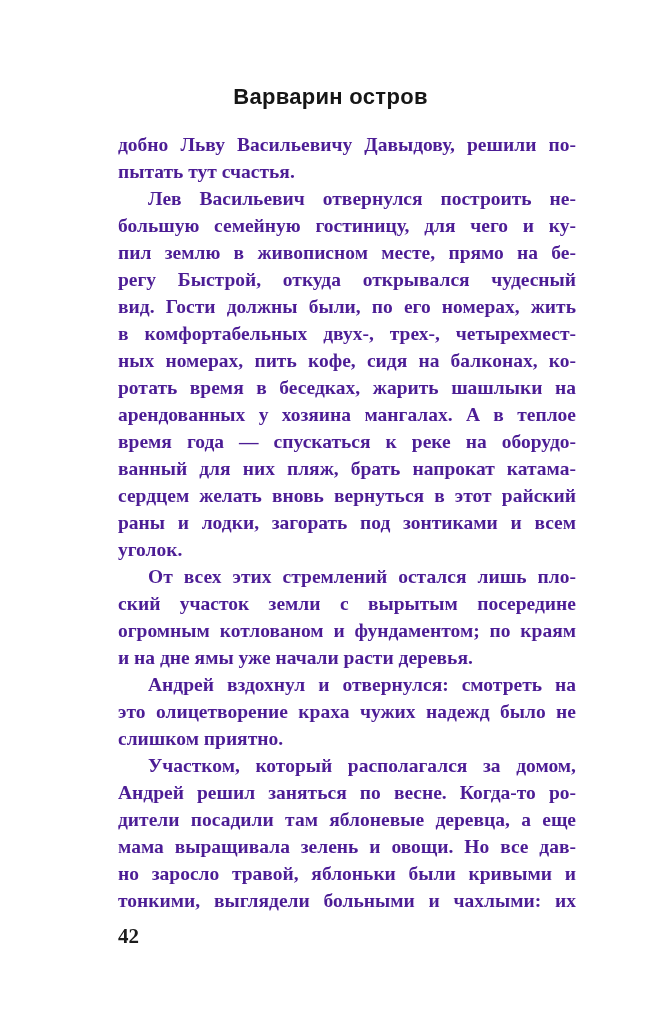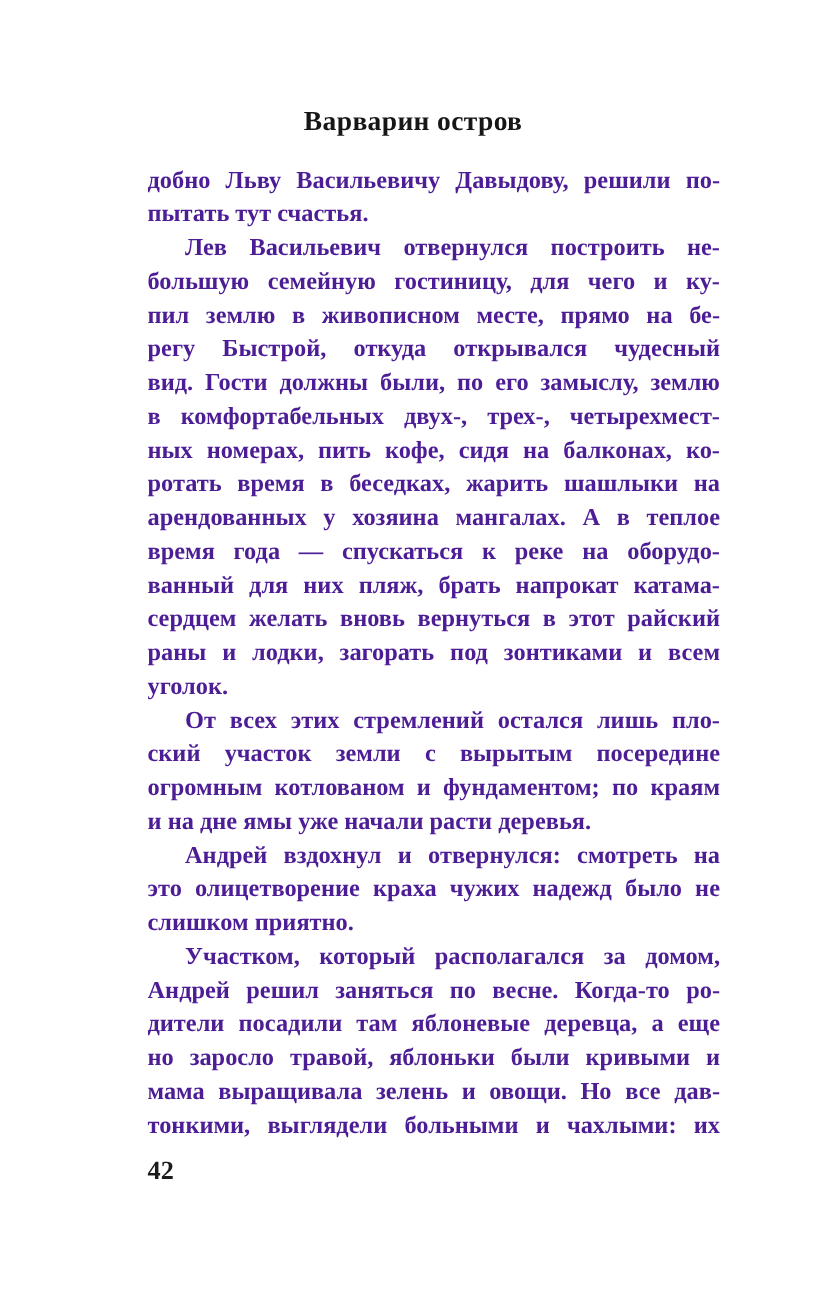--- a/index.html
+++ b/index.html
@@ -15,21 +15,21 @@
     overflow: hidden;
     font-family: "Liberation Serif", serif;
     color: #1b1b1b;
   }
   .running-title {
     position: absolute;
     top: 84px;
     left: 0;
     width: 661px;
     text-align: center;
-    font-family: Liberation Serif, serif;
+    font-family: Liberation Sans, sans-serif;
     font-size: 22px;
     font-weight: 600;
     letter-spacing: 0.3px;
     color: #161616;
   }
   .text-block {
     position: absolute;
     top: 131px;
     left: 118px;
     width: 458px;
@@ -74,21 +74,21 @@
   <div class="text-block">
       <div class="paragraph">
         <div class="line">добно Льву Васильевичу Давыдову, решили по-</div>
         <div class="line endline">пытать тут счастья.</div>
       </div>
       <div class="paragraph">
         <div class="line indent">Лев Васильевич отвернулся построить не-</div>
         <div class="line">большую семейную гостиницу, для чего и ку-</div>
         <div class="line">пил землю в живописном месте, прямо на бе-</div>
         <div class="line">регу Быстрой, откуда открывался чудесный</div>
-        <div class="line">вид. Гости должны были, по его замыслу, землю</div>
+        <div class="line">вид. Гости должны были, по его номерах, жить</div>
         <div class="line">в комфортабельных двух-, трех-, четырехмест-</div>
         <div class="line">ных номерах, пить кофе, сидя на балконах, ко-</div>
         <div class="line">ротать время в беседках, жарить шашлыки на</div>
         <div class="line">арендованных у хозяина мангалах. А в теплое</div>
         <div class="line">время года — спускаться к реке на оборудо-</div>
         <div class="line">ванный для них пляж, брать напрокат катама-</div>
         <div class="line">сердцем желать вновь вернуться в этот райский</div>
         <div class="line">раны и лодки, загорать под зонтиками и всем</div>
         <div class="line endline">уголок.</div>
       </div>
@@ -100,20 +100,20 @@
       </div>
       <div class="paragraph">
         <div class="line indent">Андрей вздохнул и отвернулся: смотреть на</div>
         <div class="line">это олицетворение краха чужих надежд было не</div>
         <div class="line endline">слишком приятно.</div>
       </div>
       <div class="paragraph">
         <div class="line indent">Участком, который располагался за домом,</div>
         <div class="line">Андрей решил заняться по весне. Когда-то ро-</div>
         <div class="line">дители посадили там яблоневые деревца, а еще</div>
+        <div class="line">мама выращивала зелень и овощи. Но все дав-</div>
         <div class="line">но заросло травой, яблоньки были кривыми и</div>
-        <div class="line">мама выращивала зелень и овощи. Но все дав-</div>
         <div class="line">тонкими, выглядели больными и чахлыми: их</div>
       </div>
     </div>
 
   <div class="page-number">42</div>
 </div>
 
 </body></html>

